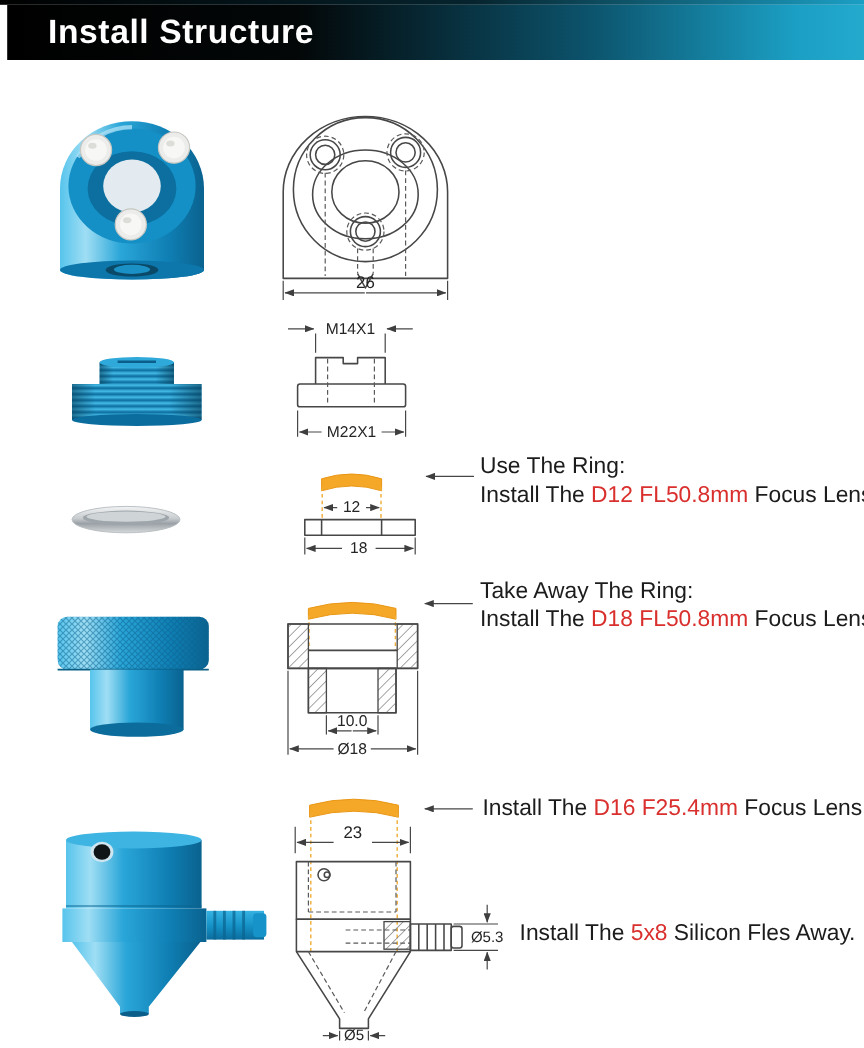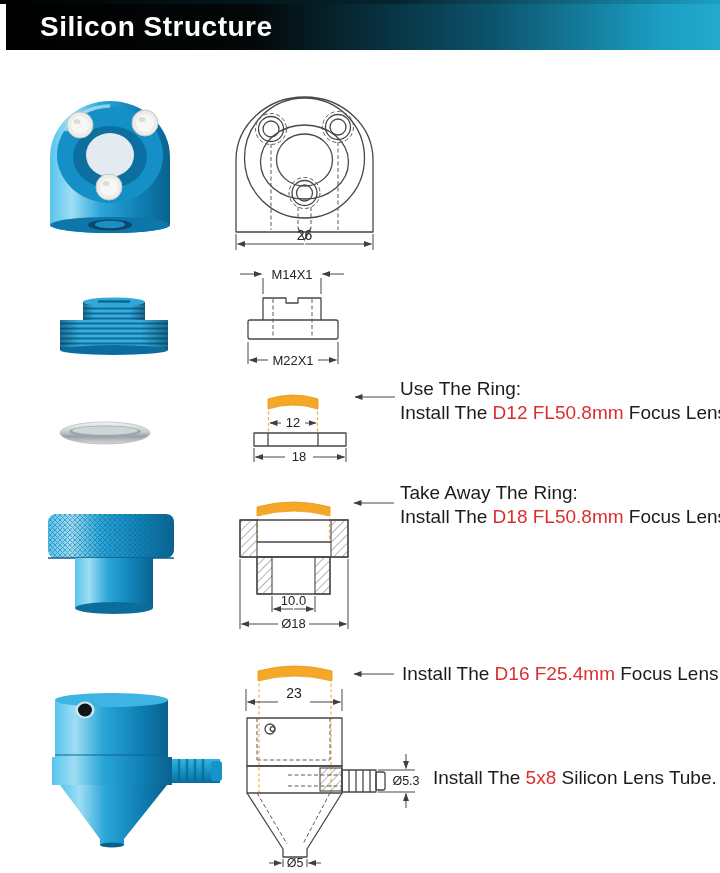--- a/index.html
+++ b/index.html
@@ -64,21 +64,21 @@
         <stop offset="0" stop-color="#f2f3f4"></stop>
           <stop offset="0.45" stop-color="#c9cdd0"></stop>
         <stop offset="0.65" stop-color="#9aa1a6"></stop>
           <stop offset="1" stop-color="#d7dadc"></stop>
       </linearGradient>
     </defs>
   </svg>
 
   <div class="abs topline" style="left:0;top:0;width:720px;height:4px"></div>
   <div class="abs banner" style="left:6px;top:4px;width:714px;height:46px">
-    <span class="banner-title">Silicon Structure</span>
+    <span class="banner-title">Install Structure</span>
   </div>
 
   <svg class="abs" style="left:40px;top:93px" width="140" height="145" viewBox="0 0 140 145">
     <path d="M 10 132 L 10 64 A 60 56 0 0 1 130 64 L 130 132 A 60 8 0 0 1 10 132 Z" fill="url(#blueH)"></path>
     <ellipse cx="70" cy="132" rx="60" ry="8" fill="#0d76aa"></ellipse>
     <ellipse cx="70" cy="132" rx="22" ry="5.5" fill="#0a4a68"></ellipse>
     <ellipse cx="70" cy="131.5" rx="15" ry="3.8" fill="#1b90c4"></ellipse>
     <ellipse cx="70" cy="62" rx="53" ry="48" fill="#1490c6"></ellipse>
     <ellipse cx="70" cy="64" rx="37" ry="31" fill="#0c6f9f"></ellipse>
     <ellipse cx="70" cy="62" rx="24" ry="22" fill="#e3ebf0"></ellipse>
@@ -295,16 +295,16 @@
 
   <svg class="abs" style="left:350px;top:667px" width="46" height="14" viewBox="0 0 46 14">
     <line class="dim" x1="44" y1="7" x2="4" y2="7" marker-end="url(#arr)"></line>
   </svg>
 
   <div class="abs cap" style="left:402px;top:662px">
     <span>Install The </span><span class="hl">D16 F25.4mm</span><span> Focus Lens.</span>
   </div>
 
   <div class="abs cap" style="left:433px;top:766px">
-    <span>Install The </span><span class="hl">5x8</span><span> Silicon Lens Tube.</span>
+    <span>Install The </span><span class="hl">5x8</span><span> Silicon Fles Away.</span>
   </div>
 
 </div>
 
 </body></html>

